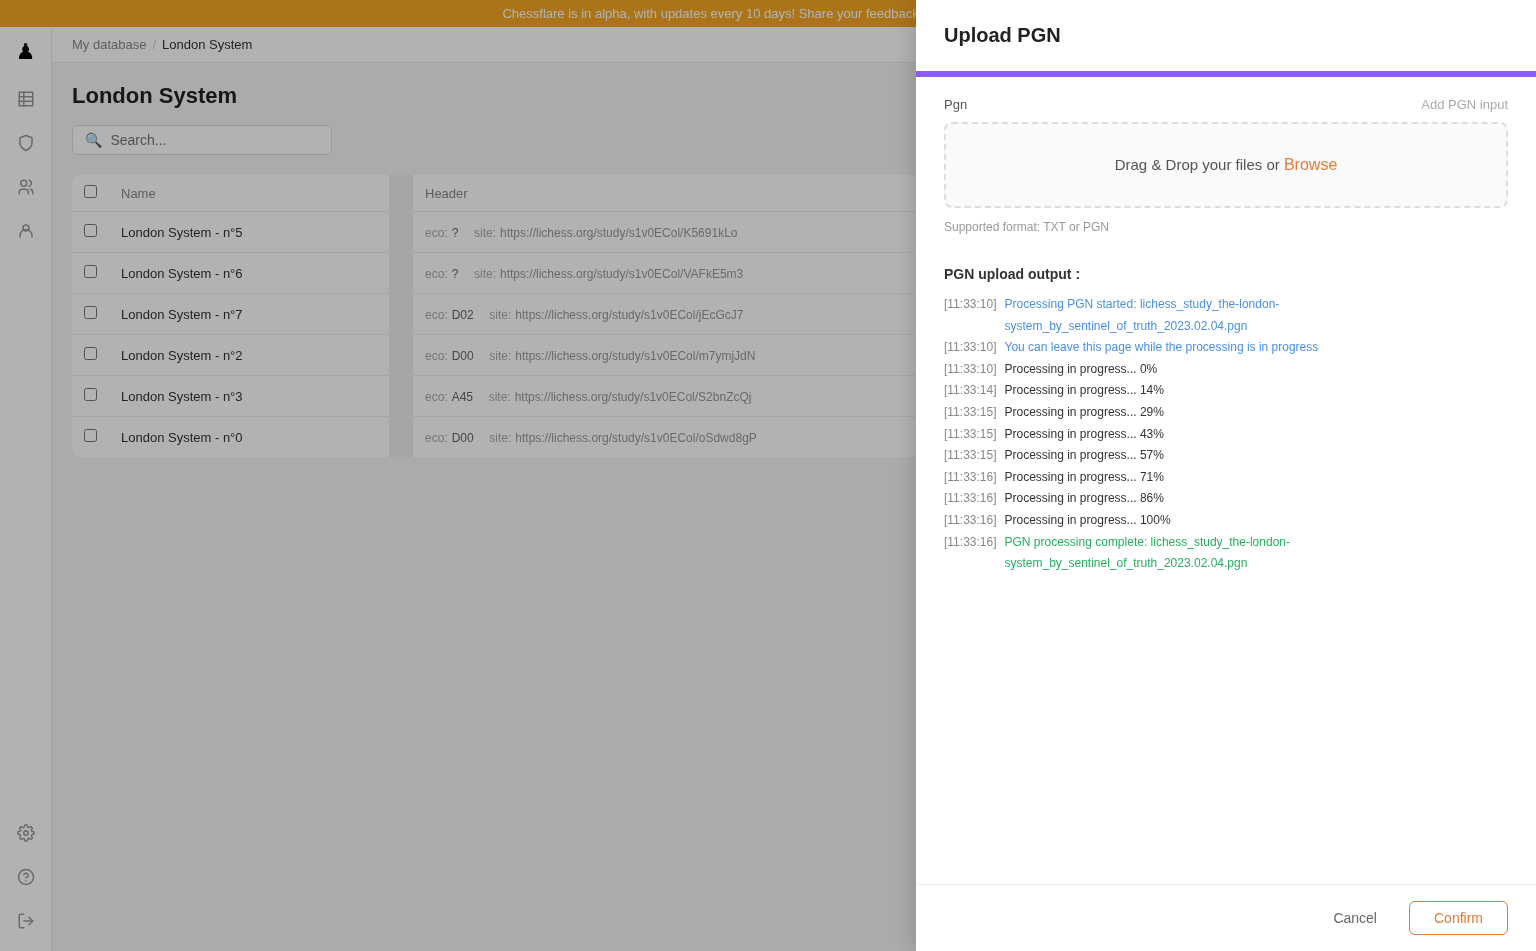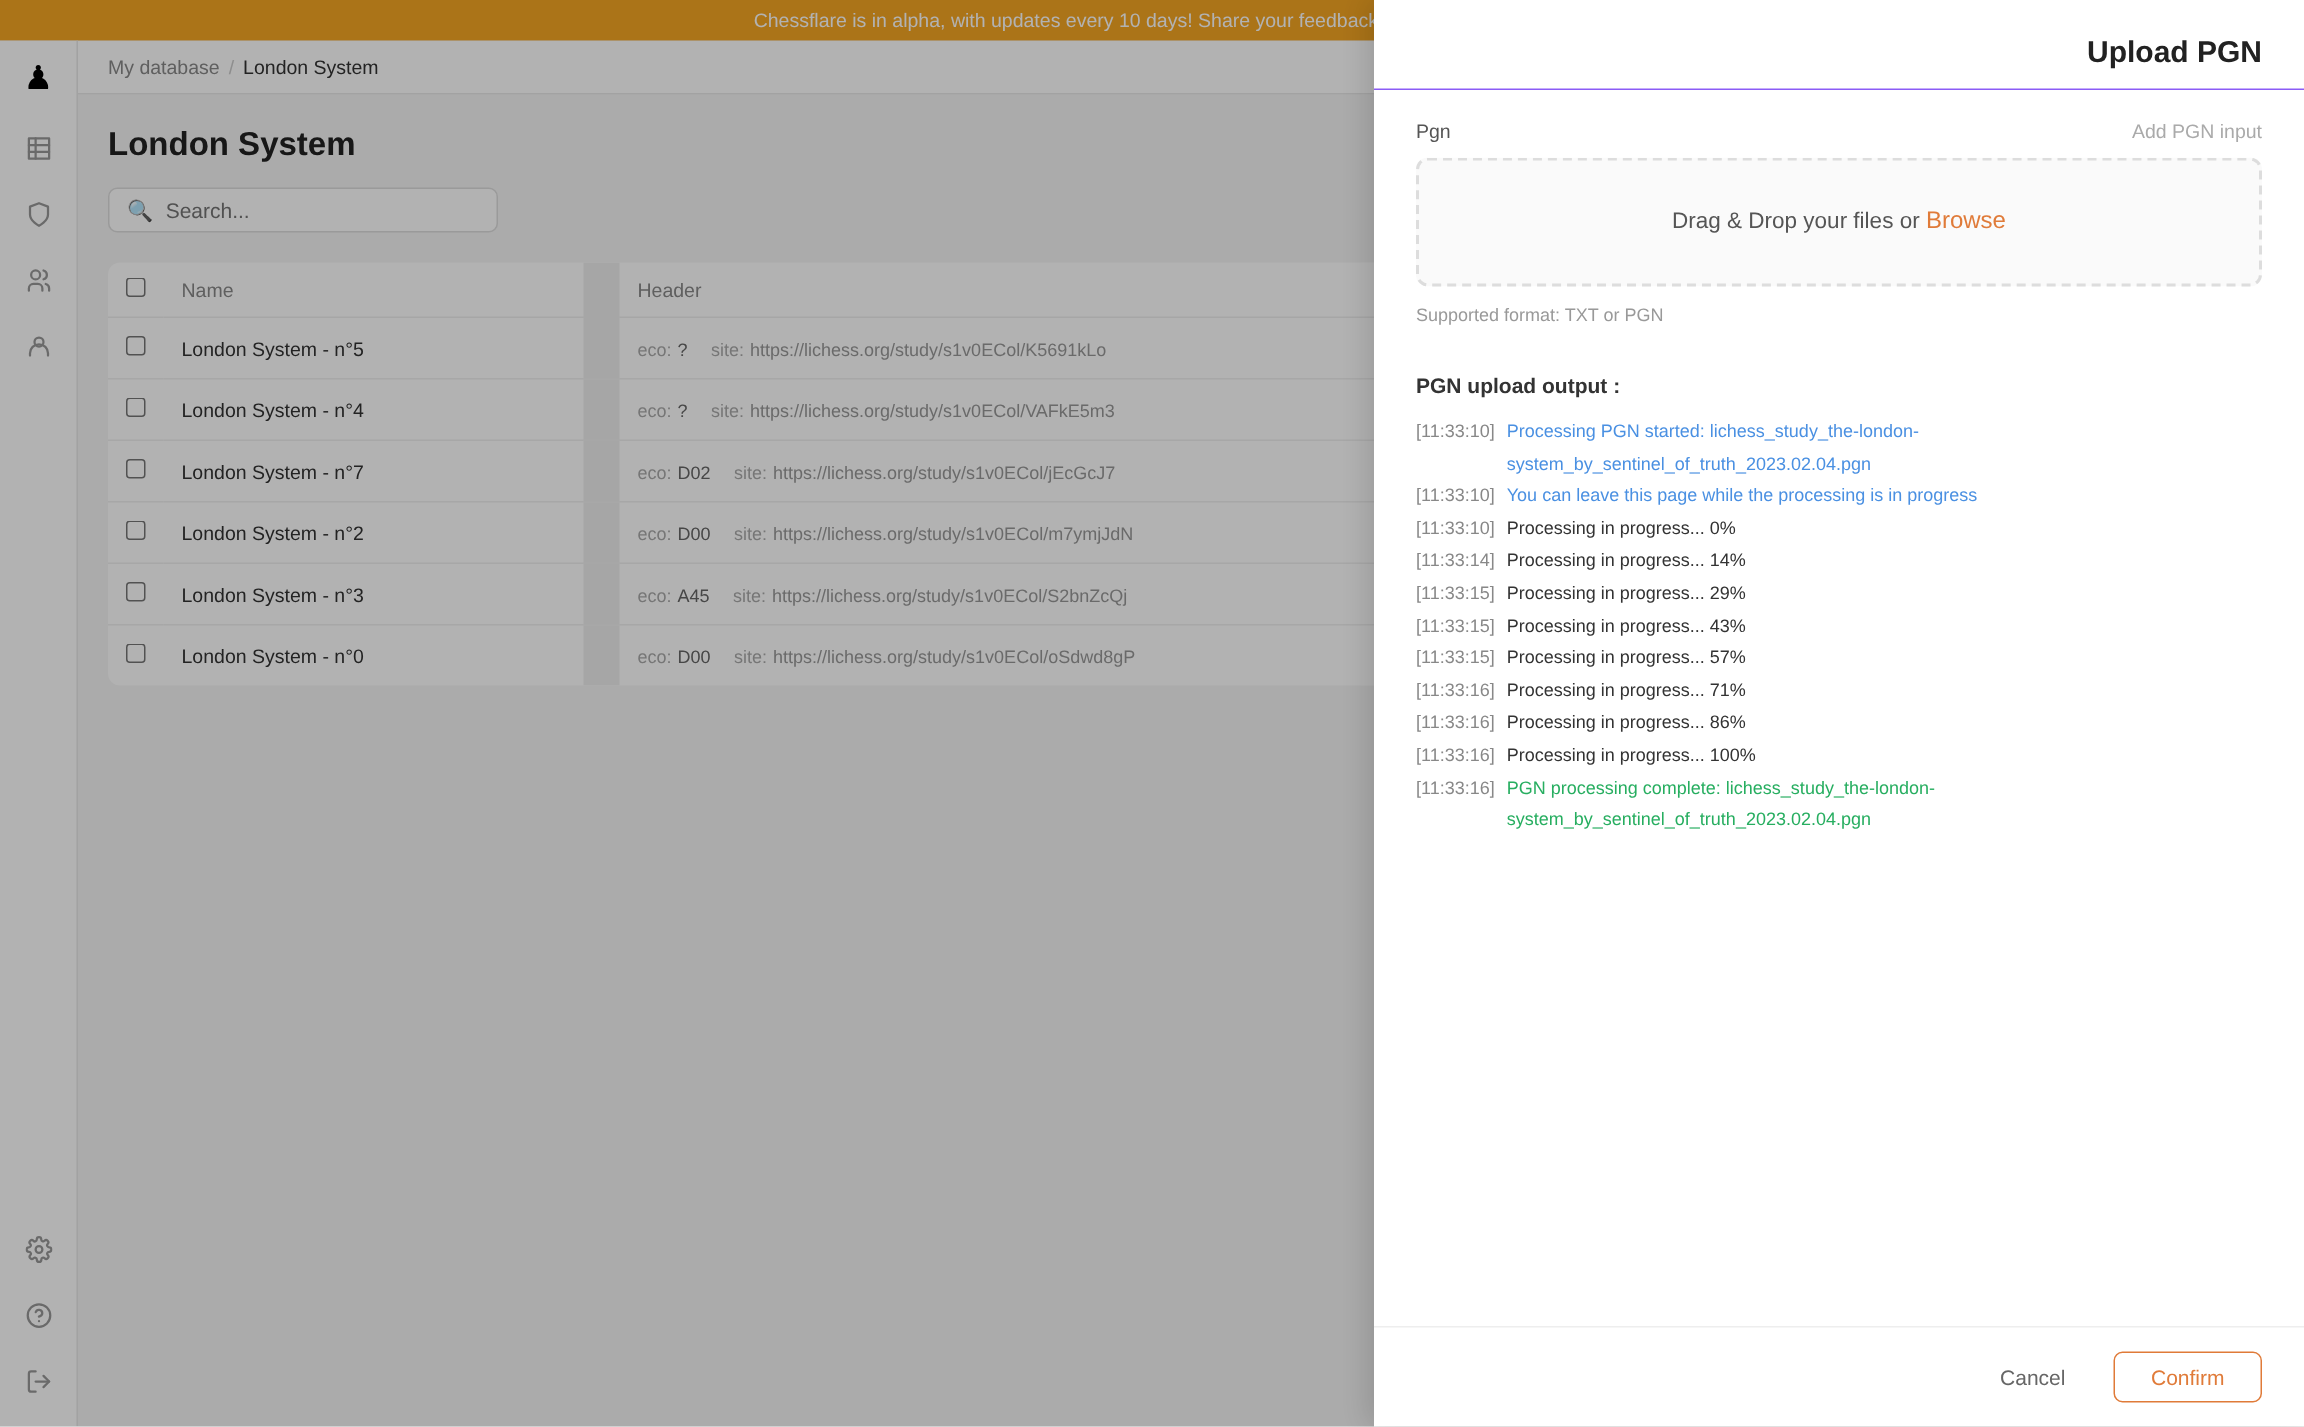--- a/index.html
+++ b/index.html
@@ -160,23 +160,22 @@
     }
     .upload-panel {
       width: 620px;
       background: #fff;
       height: 100%;
       display: flex;
       flex-direction: column;
       box-shadow: -4px 0 20px rgba(0,0,0,0.15);
     }
     .panel-header {
-      padding: 24px 28px 12px;
-      border-bottom: 1px solid #8b5cf6;
-      text-align: right;
+      padding: 24px 28px 24px;
+      border-bottom: 6px solid #8b5cf6;
     }
     .panel-title {
       font-size: 20px;
       font-weight: 600;
       color: #222;
     }
     .panel-body {
       padding: 20px 28px;
       flex: 1;
       overflow-y: auto;
@@ -354,21 +353,21 @@
     <td class="col-divider"></td>
     <td>
       <span class="eco-label">eco:</span><span class="eco-value">?</span>
       <span class="site-label">site:</span><span class="site-value">https://lichess.org/study/s1v0ECol/K5691kLo</span>
     </td>
   </tr>
             <tr>
     <td class="col-checkbox">
       <input type="checkbox" style="">
     </td>
-    <td>London System - n°4</td>
+    <td>London System - n°6</td>
     <td class="col-divider"></td>
     <td>
       <span class="eco-label">eco:</span><span class="eco-value">?</span>
       <span class="site-label">site:</span><span class="site-value">https://lichess.org/study/s1v0ECol/VAFkE5m3</span>
     </td>
   </tr>
             <tr>
     <td class="col-checkbox">
       <input type="checkbox" style="">
     </td>

